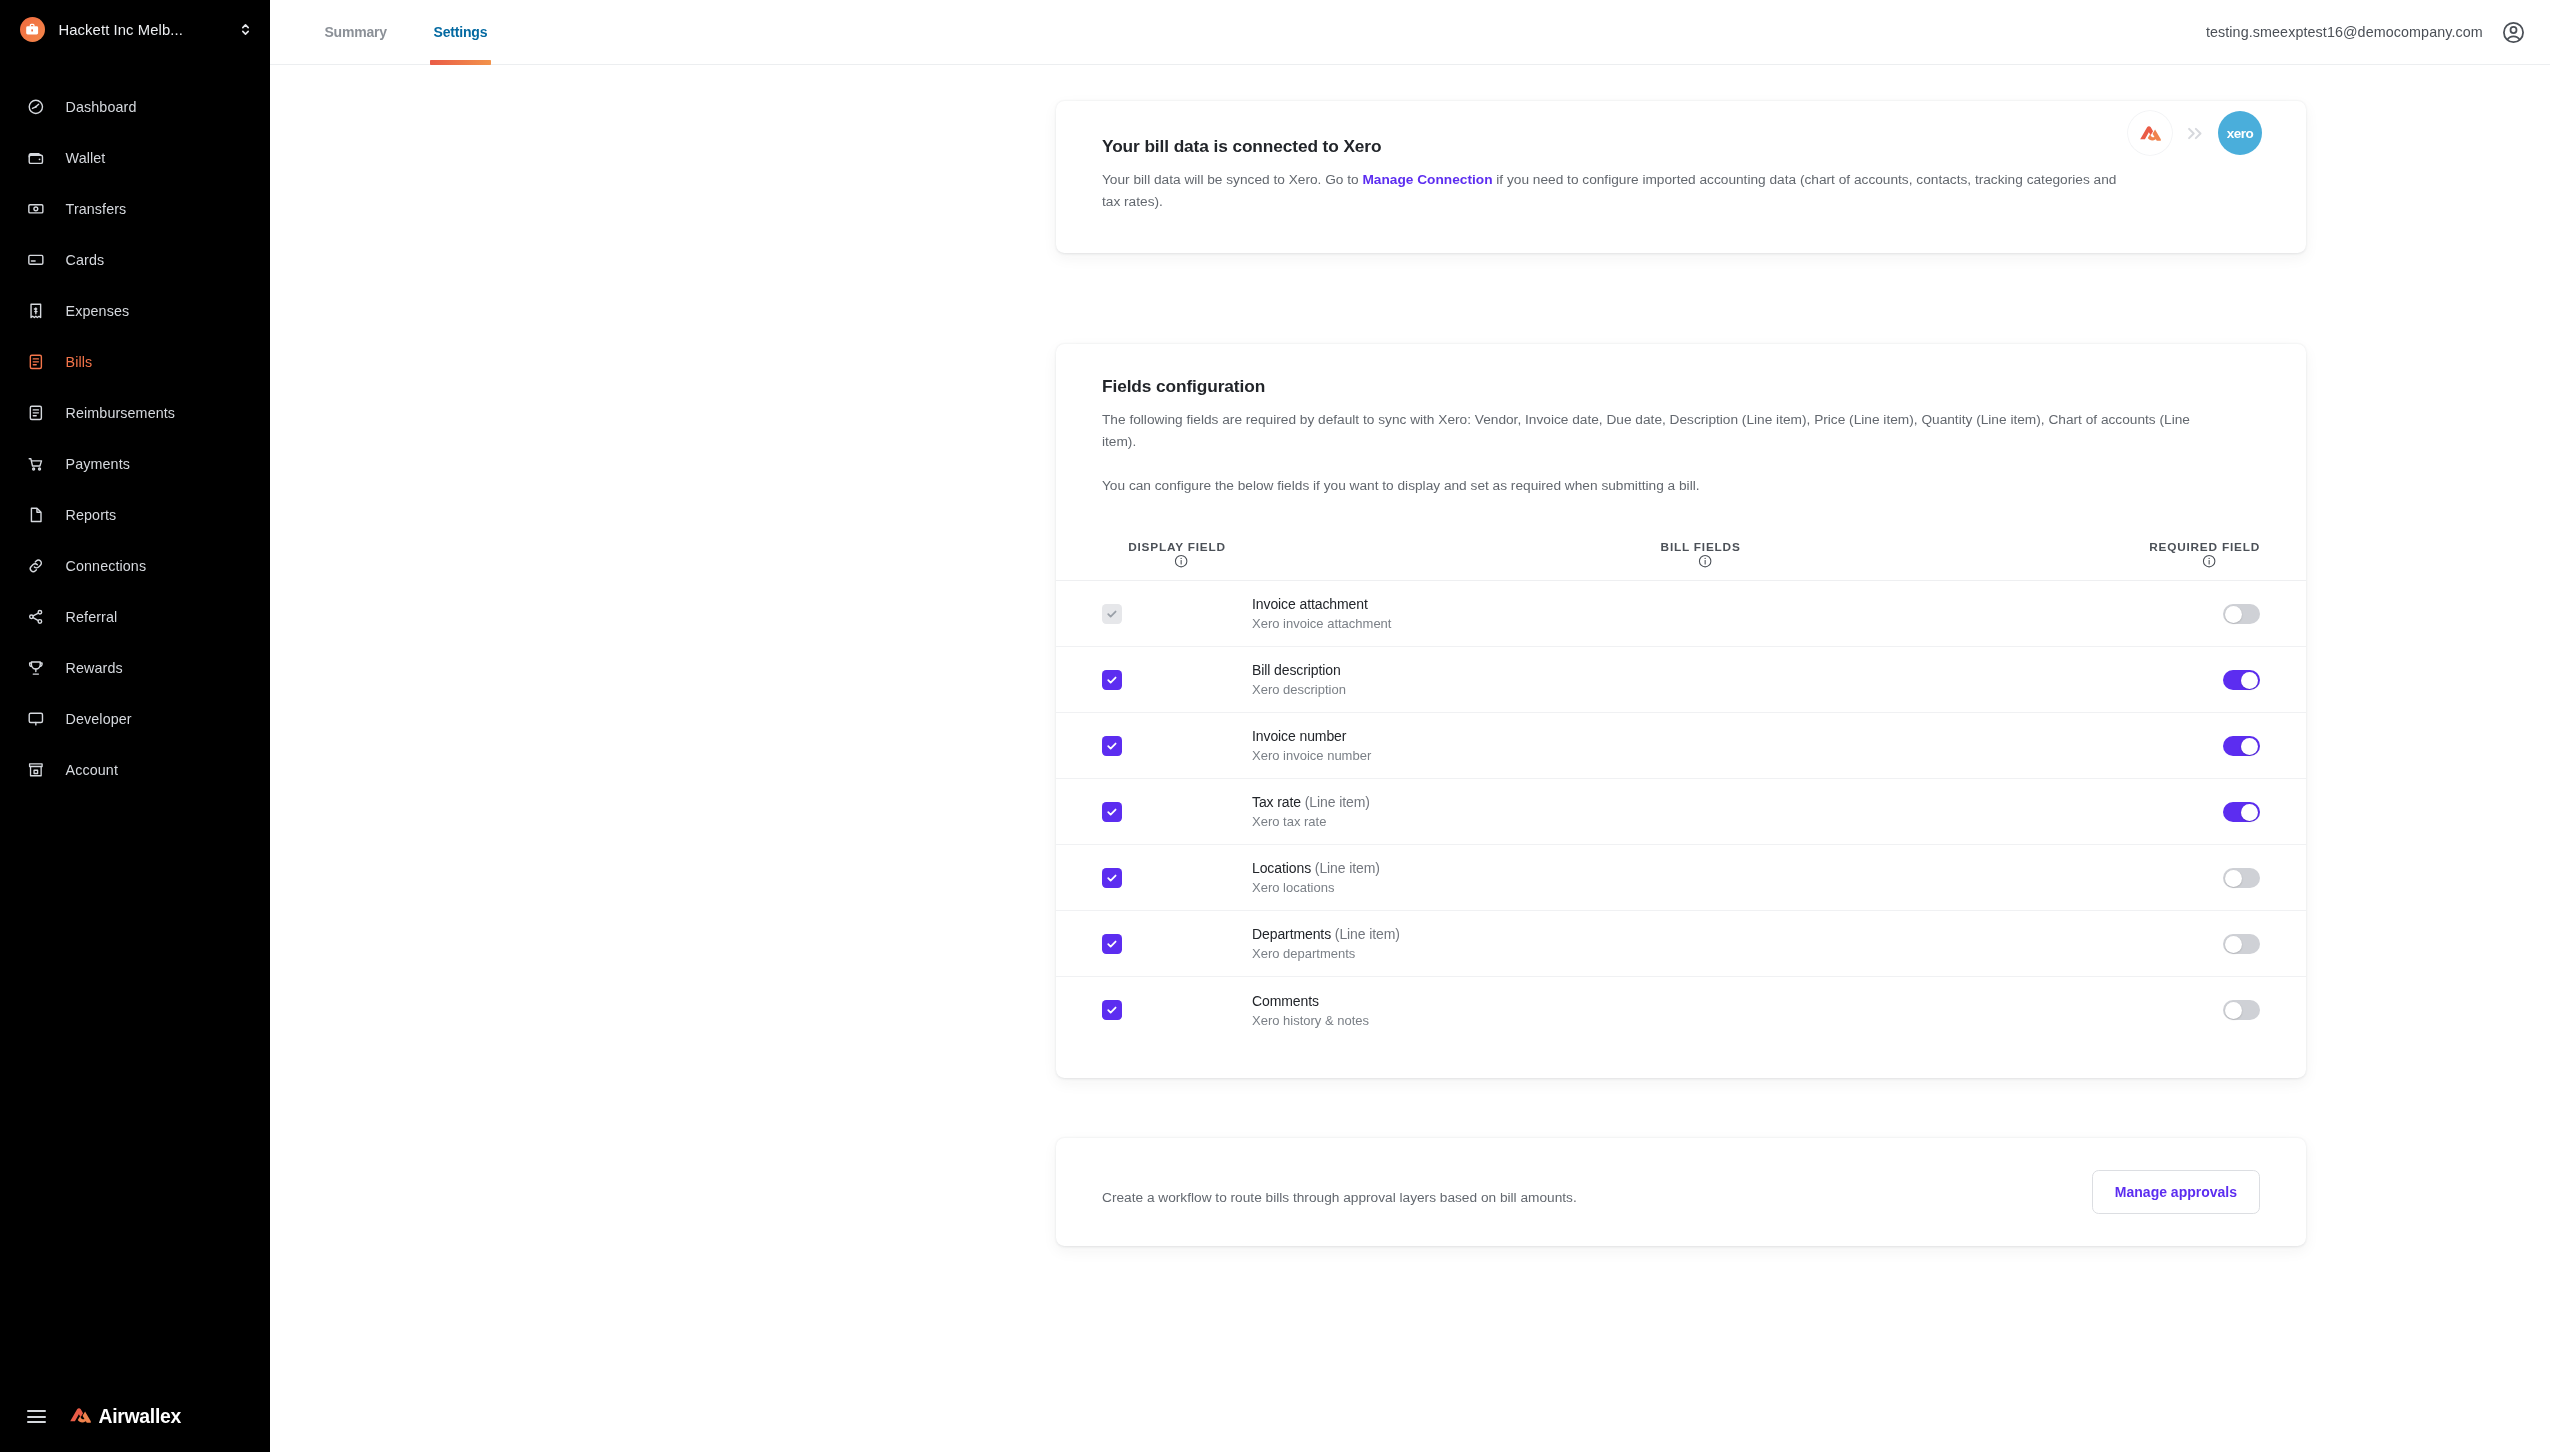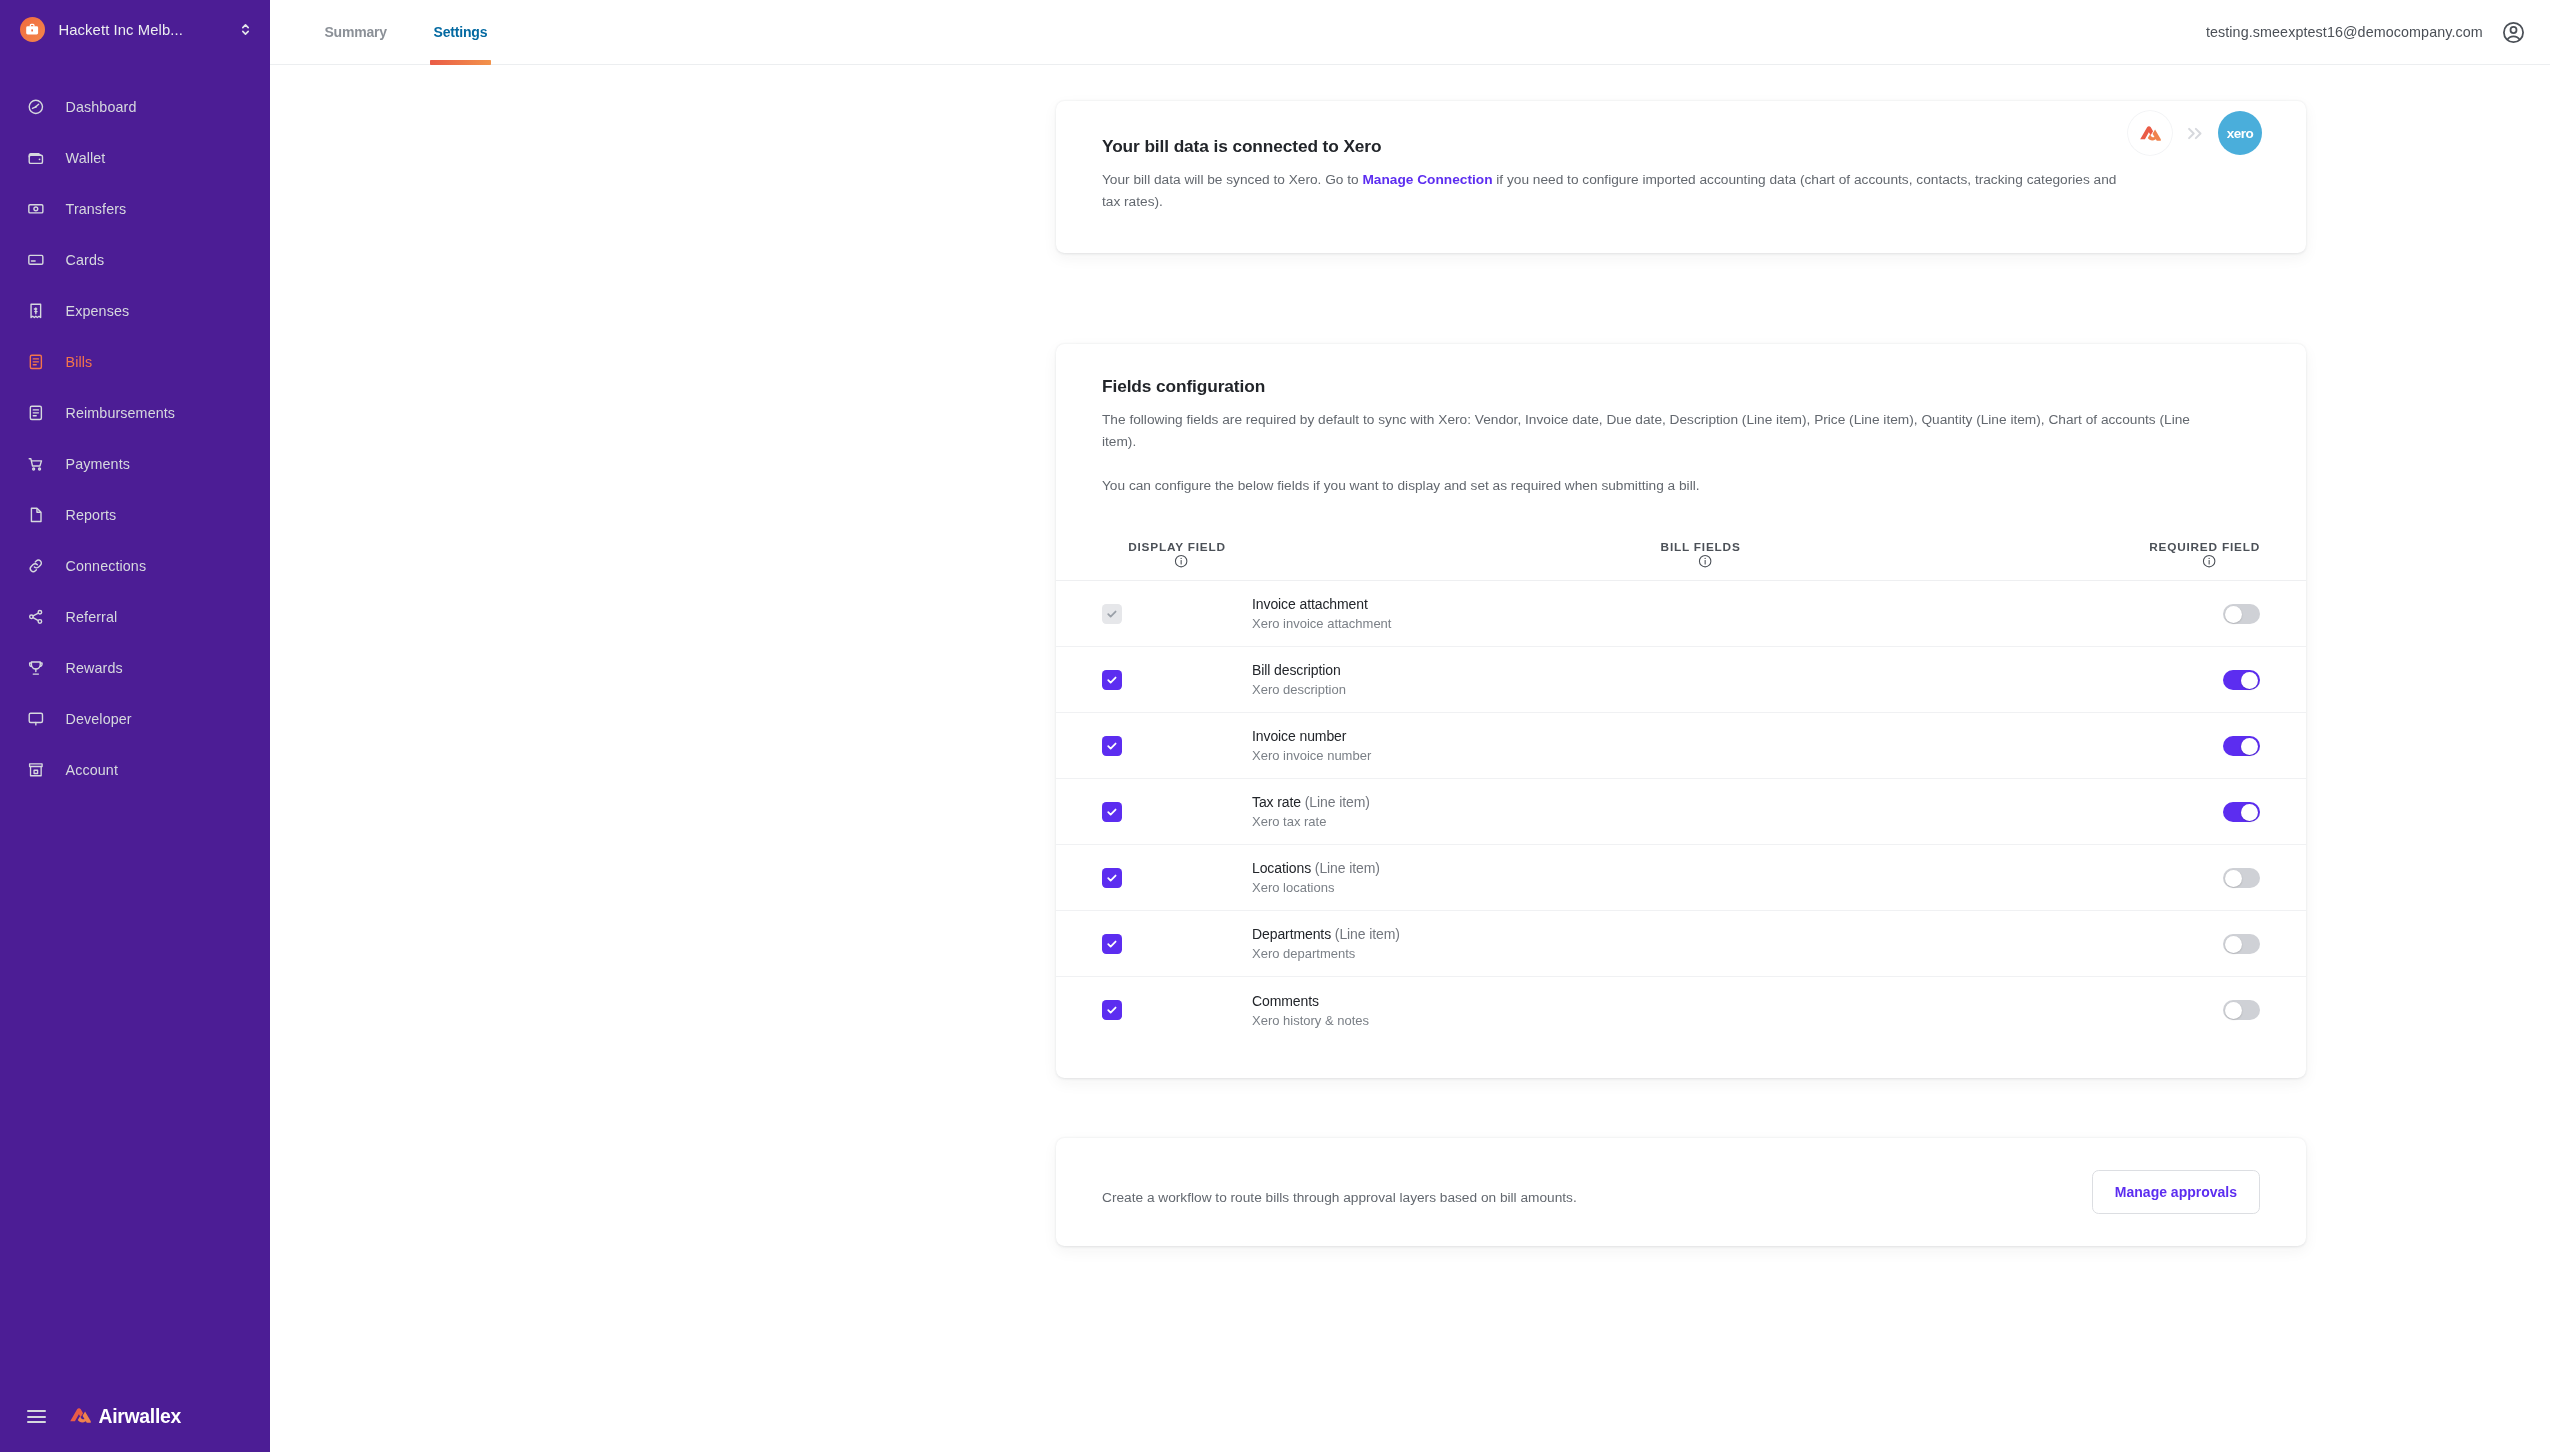--- a/index.html
+++ b/index.html
@@ -7,21 +7,21 @@
     width: 2550px; height: 1452px;
     font-family: "Liberation Sans", sans-serif;
     background: #ffffff;
     overflow: hidden;
   }
   .app { display: flex; width: 2550px; height: 1452px; position: relative; }
 
   
   .sidebar {
     width: 270px; height: 1452px;
-    background: #4c1d95;
+    background: #000000;
     flex: 0 0 270px;
     position: relative;
     display: flex; flex-direction: column;
   }
   .ws-switcher {
     display: flex; align-items: center;
     height: 59px; padding: 0 18.6px 0 20px;
     cursor: pointer;
   }
   .ws-logo {

